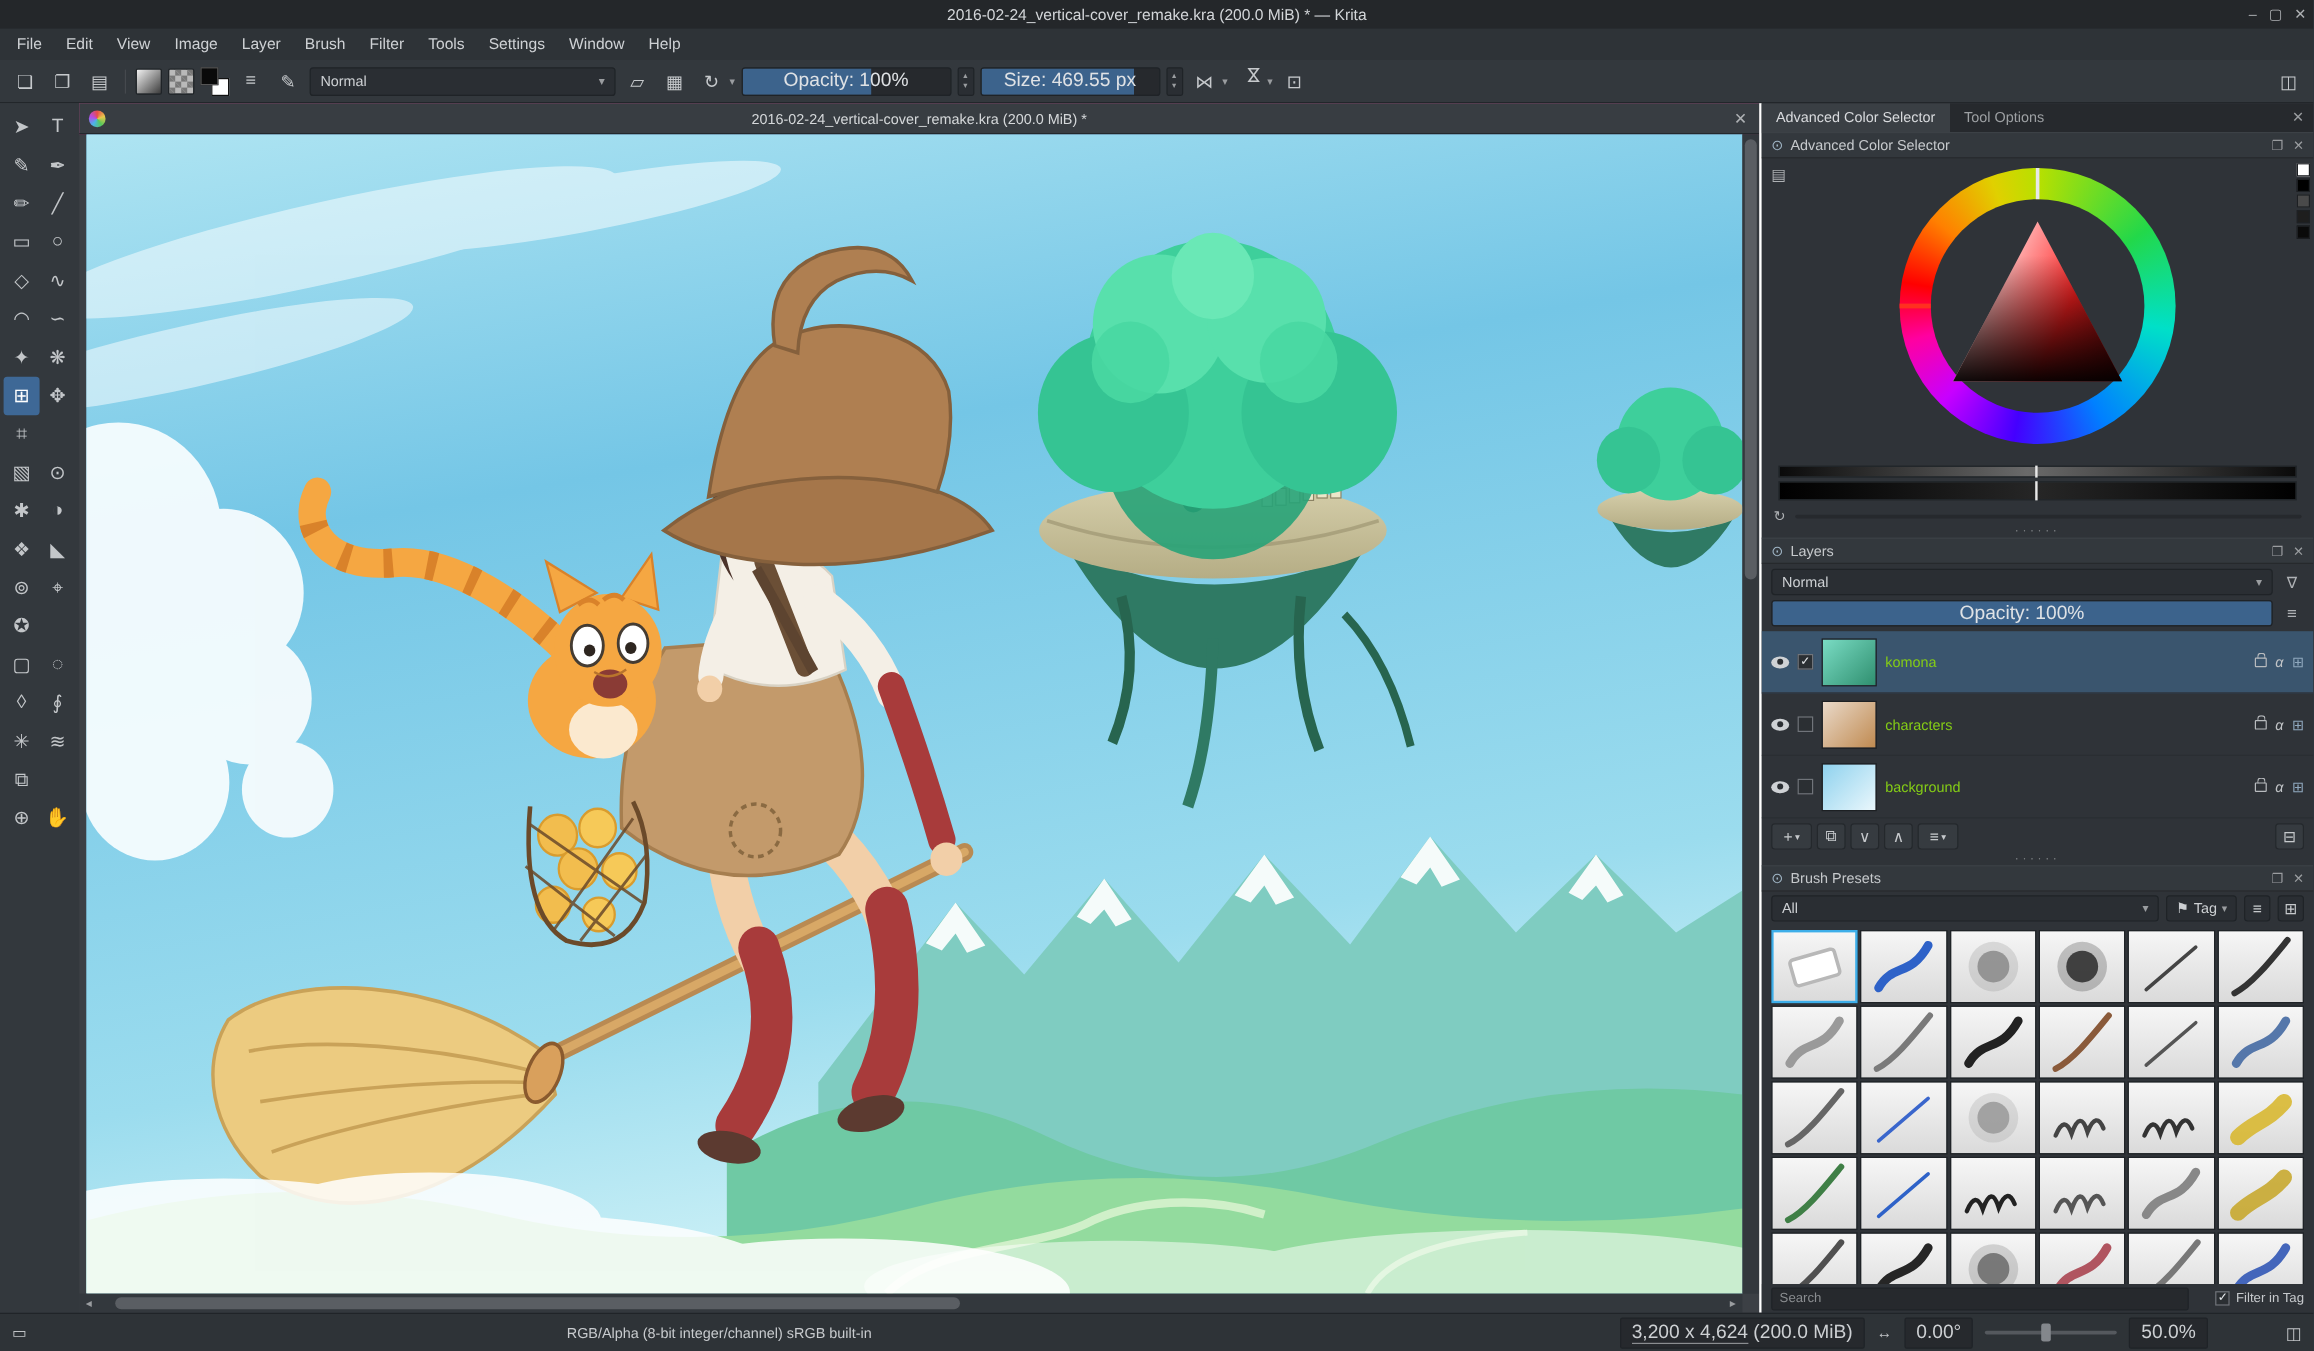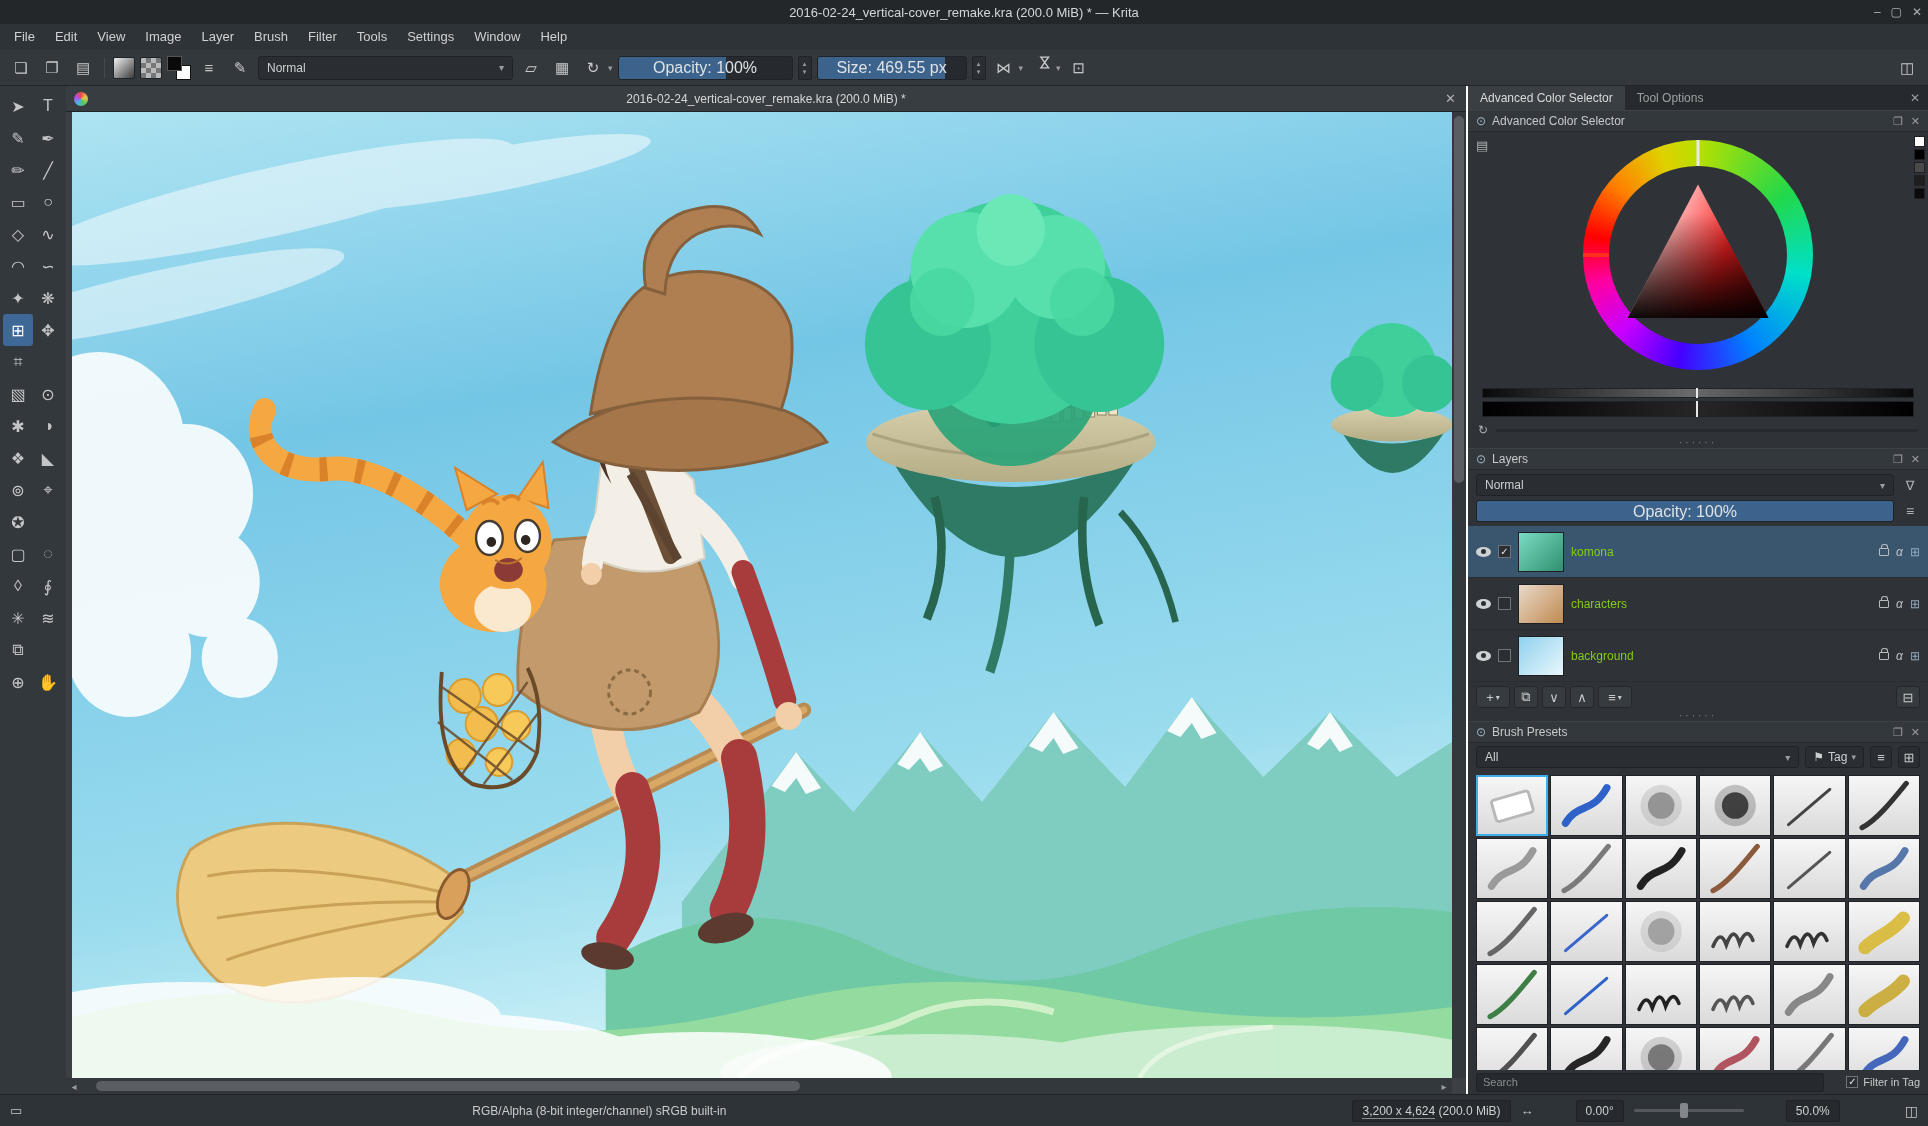--- a/index.html
+++ b/index.html
@@ -156,21 +156,21 @@
   .ftag { display:flex; align-items:center; gap:5px; color:#c6c9cc; font-size:11px; }
   .ftag .cb { width:12px; height:12px; line-height:10px; }
 
   
   .statusbar { position:absolute; left:0; right:0; bottom:0; height:32px; background:#2e3337;
     border-top:1px solid #202428; display:flex; align-items:center; padding:0 10px; gap:10px; }
   .sb-icon { color:#c0c3c6; font-size:13px; }
   .sb-spacer { width:430px; }
   .sb-profile { color:#c8cbce; font-size:12px; }
   .sb-right { margin-left:auto; display:flex; align-items:center; gap:10px; }
-  .sb-box { background:#26292d; border:1px solid #1f2327; border-radius:2px; padding:3px 9px; color:#cdd0d3; font-size:12px;margin-left:32px; }
+  .sb-box { background:#26292d; border:1px solid #1f2327; border-radius:2px; padding:3px 9px; color:#cdd0d3; font-size:16px; }
   .dims-underline { border-bottom:1px solid #8a8d90; }
   .zoom-track { position:relative; width:110px; height:3px; background:#55595e; border-radius:2px; }
   .zoom-handle { position:absolute; left:42%; top:-6px; width:8px; height:15px; background:#83878c; border-radius:2px; }
   .sb-corner { margin-left:55px; color:#c0c3c6; font-size:14px; }
 </style>
 </head>
 <body>
 
 <div id="app">
 

